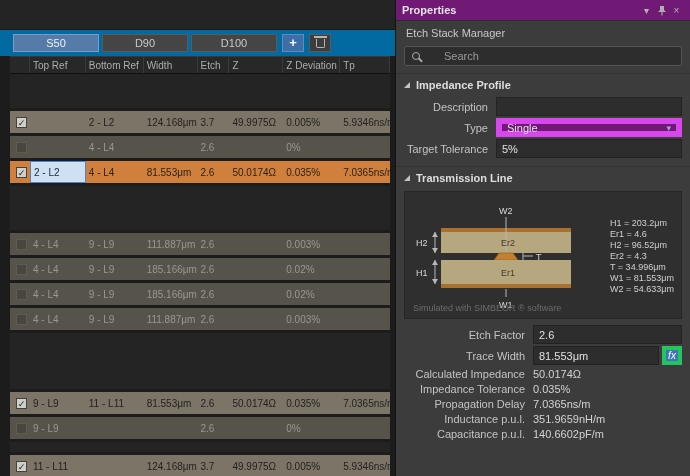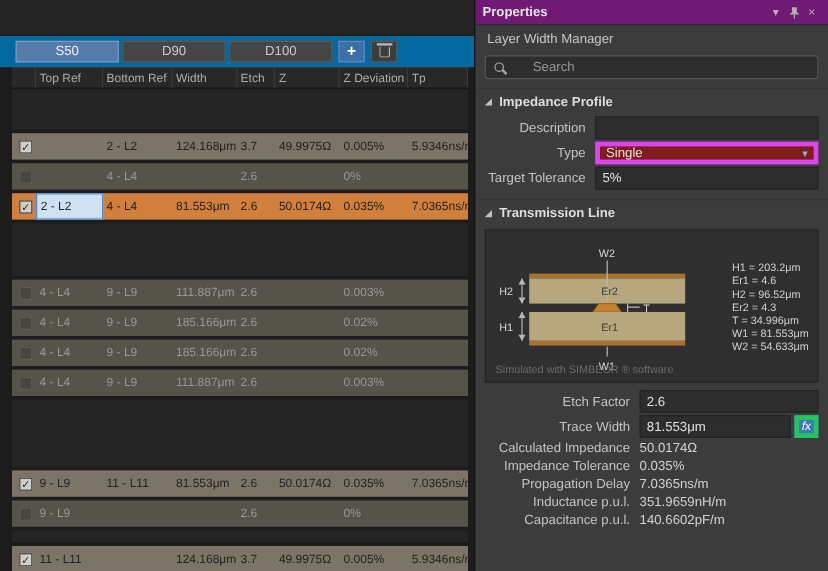--- a/index.html
+++ b/index.html
@@ -52,21 +52,21 @@
   .search-input{flex:1;background:transparent;border:none;outline:none;color:#ddd;font-size:11px;font-family:"Liberation Sans",sans-serif}
   .search-input::placeholder{color:#9a9a9a}
 
   .section-header{display:flex;align-items:center;gap:6px;padding:5px 8px 4px;color:#dedede;font-size:11px;font-weight:bold;border-top:1px solid #333;cursor:pointer}
   .tri{width:0;height:0;border-left:6px solid transparent;border-bottom:6px solid #c2c2c2}
 
   .field-row{display:flex;align-items:center;margin:2px 8px}
   .field-label{width:92px;text-align:right;padding-right:8px;color:#c3c3c3;font-size:11px;flex-shrink:0;white-space:nowrap}
   .field-row.tl .field-label{width:129px}
   .field-input{flex:1;height:19px;min-width:0;background:#2d2d2d;border:1px solid #232323;color:#e0e0e0;font-size:11px;padding:0 5px;font-family:"Liberation Sans",sans-serif;outline:none}
-  .selectbox{flex:1;height:19px;background:#7f1d1d;border:4px solid #d946ef;display:flex;align-items:center;padding:0 5px;color:#e0e0e0;cursor:pointer}
+  .selectbox{flex:1;height:19px;background:#701a75;border:6px solid #d946ef;display:flex;align-items:center;padding:0 5px;color:#e0e0e0;cursor:pointer}
   .selectbox .caret{margin-left:auto;color:#8fb2d8;font-size:9px}
   .field-row.readonly{margin:1px 8px;height:14px}
   .field-value{color:#d2d2d2;font-size:11px;white-space:nowrap}
   .fx-btn{width:20px;height:19px;margin-left:3px;background:#3f76b5;color:#fff;border:4px solid #22c55e;font-size:10px;font-style:italic;display:flex;align-items:center;justify-content:center;cursor:pointer;flex-shrink:0}
 
   .diagram{position:relative;margin:3px 8px 6px;height:128px;background:#2f2f2f;border:1px solid #262626;flex-shrink:0}
   .tl-svg{position:absolute;left:0;top:0}
   .tl-svg text{font-family:"Liberation Sans",sans-serif;font-size:9px;fill:#d8d8d8}
   .tl-svg text.er{fill:#413a2b;font-size:9px}
   .readout{position:absolute;right:7px;top:26px;font-size:9px;line-height:11px;color:#d0d0d0;text-align:left}
@@ -236,21 +236,21 @@
       <span class="hicon">▾</span>
       <span class="hicon">
         <svg width="10" height="11">
             <path d="M3 1h4v4l2 2H1l2-2z" fill="#b0b0b0"></path>
             <rect x="4.5" y="7" width="1" height="3.5" fill="#b0b0b0"></rect>
           </svg>
       </span>
       <span class="hicon">×</span>
     </div>
 
-    <div class="subtitle">Layer Width Manager</div>
+    <div class="subtitle">Etch Stack Manager</div>
 
     <div class="search-wrap">
       <span class="mag"></span>
       <input class="search-input" placeholder="Search" style="">
     </div>
 
     <div class="section">
       <div class="section-header">
         <span class="tri"></span>
         <span>Impedance Profile</span>

